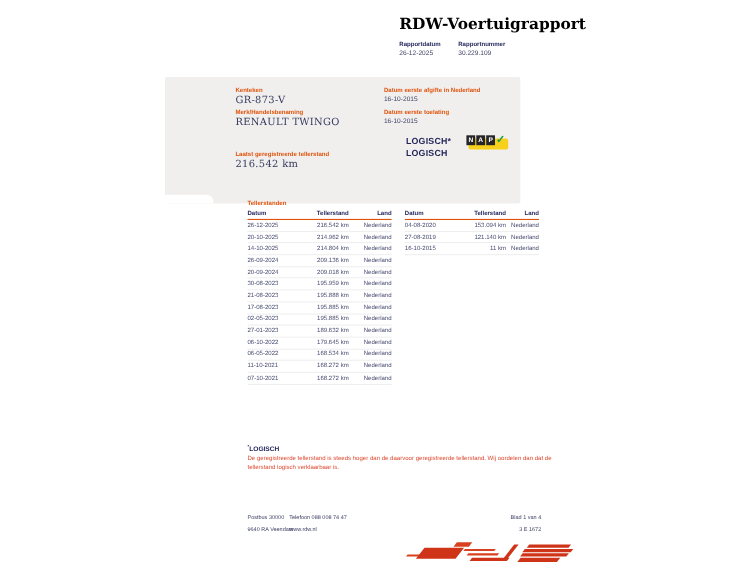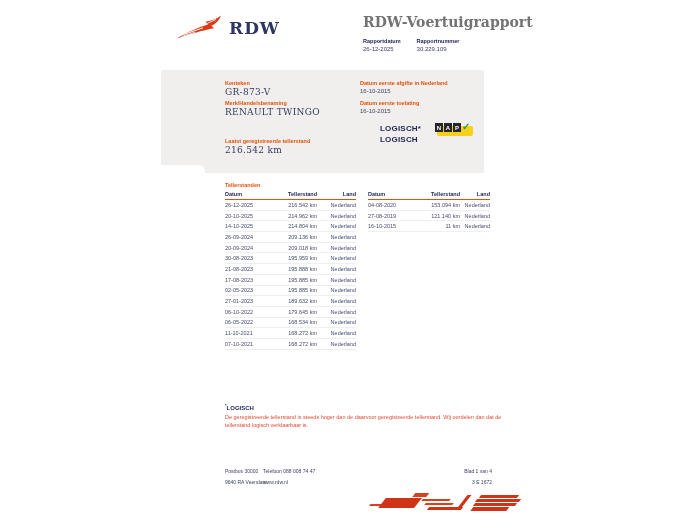--- a/index.html
+++ b/index.html
@@ -11,29 +11,29 @@
 
   
   .logo { position:absolute; left:176px; top:14px; display:flex; align-items:center; }
   .logo svg { display:block; }
   .logo-text {
     font-family:"DejaVu Serif", serif; font-size:17px; font-weight:bold;
     color:#2e3560; margin-left:7px; letter-spacing:1px;
   }
   .title {
     position:absolute; left:363px; top:14px;
-    font-family:"DejaVu Serif", serif; font-weight:bold; font-size:14px; color:#737373;
+    font-family:"DejaVu Serif", serif; font-weight:bold; font-size:14px; color:#000000;
   }
   .header-meta { position:absolute; left:363px; top:38px; display:flex; gap:16px; }
   .meta-label { font-size:5.5px; font-weight:bold; color:#23265c; }
   .meta-value { font-size:6px; color:#3e4266; margin-top:2px; }
 
   
   .summary-panel {
-    position:absolute; left:161px; top:70px; width:323px; height:103px;
+    position:absolute; left:150px; top:70px; width:323px; height:115px;
     background:#f1efee; border-radius:2px;
   }
   .panel-notch {
     position:absolute; left:0; bottom:0; width:44px; height:8px;
     background:#ffffff; border-top-right-radius:6px;
   }
   .field-label { position:absolute; font-size:5.5px; font-weight:bold; color:#e0520a; white-space:nowrap; }
   .field-value-lg {
     position:absolute; font-family:"DejaVu Serif", serif; font-size:9px;
     color:#343a5e; white-space:nowrap; letter-spacing:.3px;
@@ -98,31 +98,20 @@
 
   
   .speedmark { position:absolute; left:368px; top:486px; width:160px; height:27px; }
   .bar { position:absolute; transform:skewX(-38deg); }
 </style>
 </head>
 <body>
 
 <div class="page">
 
-  <div class="logo">
-    <span>
-      <svg width="46" height="27" viewBox="0 0 46 27">
-        <path d="M1 24.5 C10 18.5 22 13.5 32 10.5 L29.5 7.8 C36 6.8 41 4.8 45 1.5 C43.5 6 40 9.8 35.5 11.8 L38 14.2 C27 16.2 12 20.5 1 24.5 Z" fill="#dc3a15"></path>
-        <path d="M7.5 20.5 L27 13.8" stroke="#ffffff" stroke-width="1" fill="none"></path>
-        <path d="M5.5 22.5 L19 18.2" stroke="#ffffff" stroke-width="0.8" fill="none"></path>
-        <path d="M31 9.5 L40 5.5" stroke="#ffffff" stroke-width="0.8" fill="none"></path>
-      </svg>
-    </span>
-    <span class="logo-text">RDW</span>
-  </div>
 
   <div class="title">RDW-Voertuigrapport</div>
 
   <div class="header-meta">
     <div>
       <div class="meta-label">Rapportdatum</div>
       <div class="meta-value">26-12-2025</div>
     </div>
     <div>
       <div class="meta-label">Rapportnummer</div>

